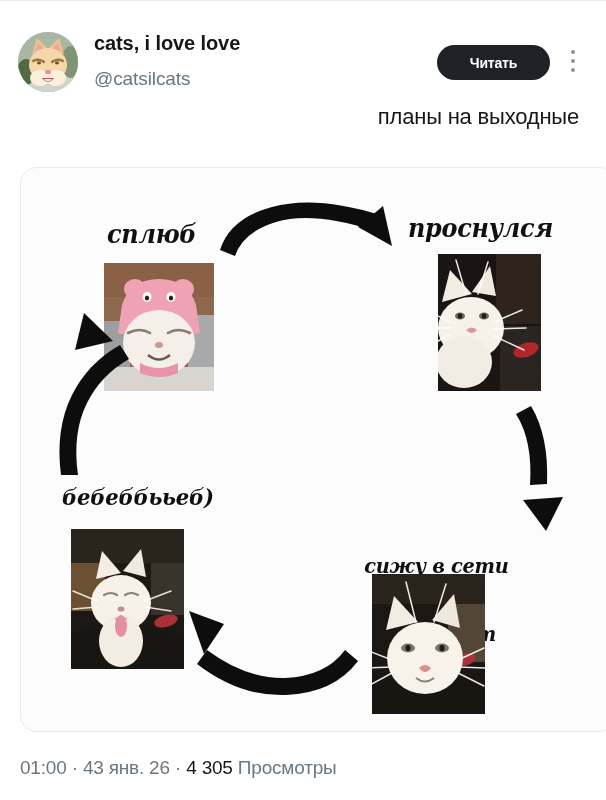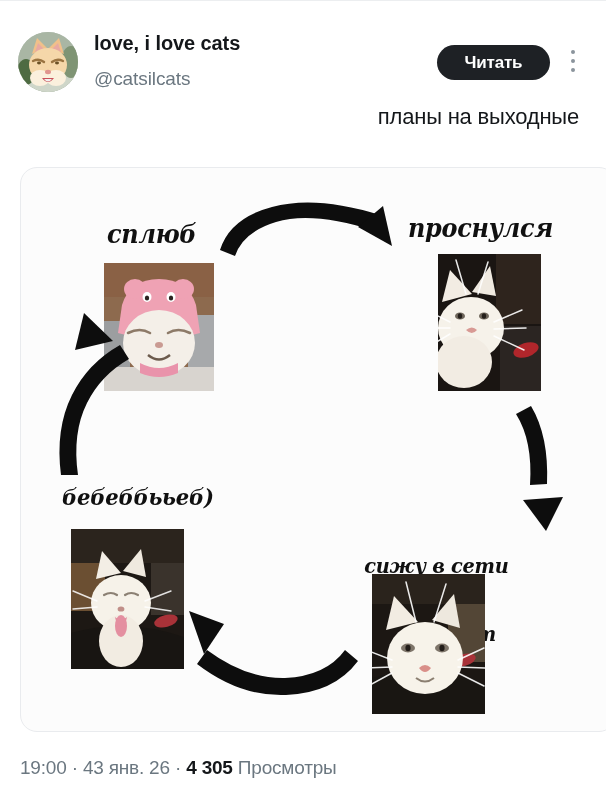--- a/index.html
+++ b/index.html
@@ -67,21 +67,21 @@
 
   .follow-button {
     position: absolute;
     left: 437px; top: 31px;
     width: 113px; height: 35px;
     border-radius: 18px;
     background: #1e2125;
     color: #ffffff;
     border: none;
     font-family: "Liberation Sans", sans-serif;
-    font-size: 17px;
+    font-size: 14px;
     font-weight: bold;
     letter-spacing: -0.2px;
     cursor: pointer;
     padding: 0;
   }
 
   .more-menu {
     position: absolute;
     left: 566px; top: 36px;
     width: 14px; height: 26px;
@@ -181,21 +181,21 @@
   .post-meta {
     position: absolute;
     left: 20px; top: 757px;
     font-size: 19px;
     color: #6b7780;
     letter-spacing: -0.2px;
     white-space: nowrap;
   }
   .post-meta .views-count {
     color: #14171a;
-    font-weight: bold;
+    font-weight: normal;
   }
   .post-meta .sep { color: #6b7780; }
 </style>
 </head>
 <body>
 
 <div class="top-rule"></div>
 
 <div class="post-header">
 
@@ -216,21 +216,21 @@
       <path d="M45 29 q-6 -3 -11 1" stroke="#9a7441" stroke-width="2.4" fill="none" stroke-linecap="round"></path>
       <ellipse cx="30" cy="40" rx="3" ry="2.2" fill="#e0958f"></ellipse>
       <path d="M24 46 q6 8 12 0" fill="#c9515a"></path>
       <path d="M26 47 q4 5 8 0" fill="#f0f0f0"></path>
       <ellipse cx="21" cy="31" rx="2" ry="1.4" fill="#6b5126"></ellipse>
       <ellipse cx="39" cy="31" rx="2" ry="1.4" fill="#6b5126"></ellipse>
     </svg>
   </div>
 
   <div class="identity">
-    <div class="display-name">love, i love cats</div>
+    <div class="display-name">cats, i love love</div>
     <div class="handle">@catsilcats</div>
   </div>
 
   <button class="follow-button">Читать</button>
 
   <div class="more-menu">
     <i></i>
     <i></i>
     <i></i>
   </div>
@@ -368,19 +368,19 @@
 
         <path d="M40 307 q-6 -46 11 -80 q16 -32 48 -50 l9 14 q-28 16 -42 44 q-15 30 -9 72 z"></path>
         <path d="M63 145 l-9 37 l38 -9 z"></path>
       </g>
     </svg>
 
   </div>
 </div>
 
 <div class="post-meta">
-  <span>19:00</span>
+  <span>01:00</span>
   <span class="sep">·</span>
   <span>43 янв. 26</span>
   <span class="sep">·</span>
   <span class="views-count">4 305</span>
   <span>Просмотры</span>
 </div>
 
 </body></html>

